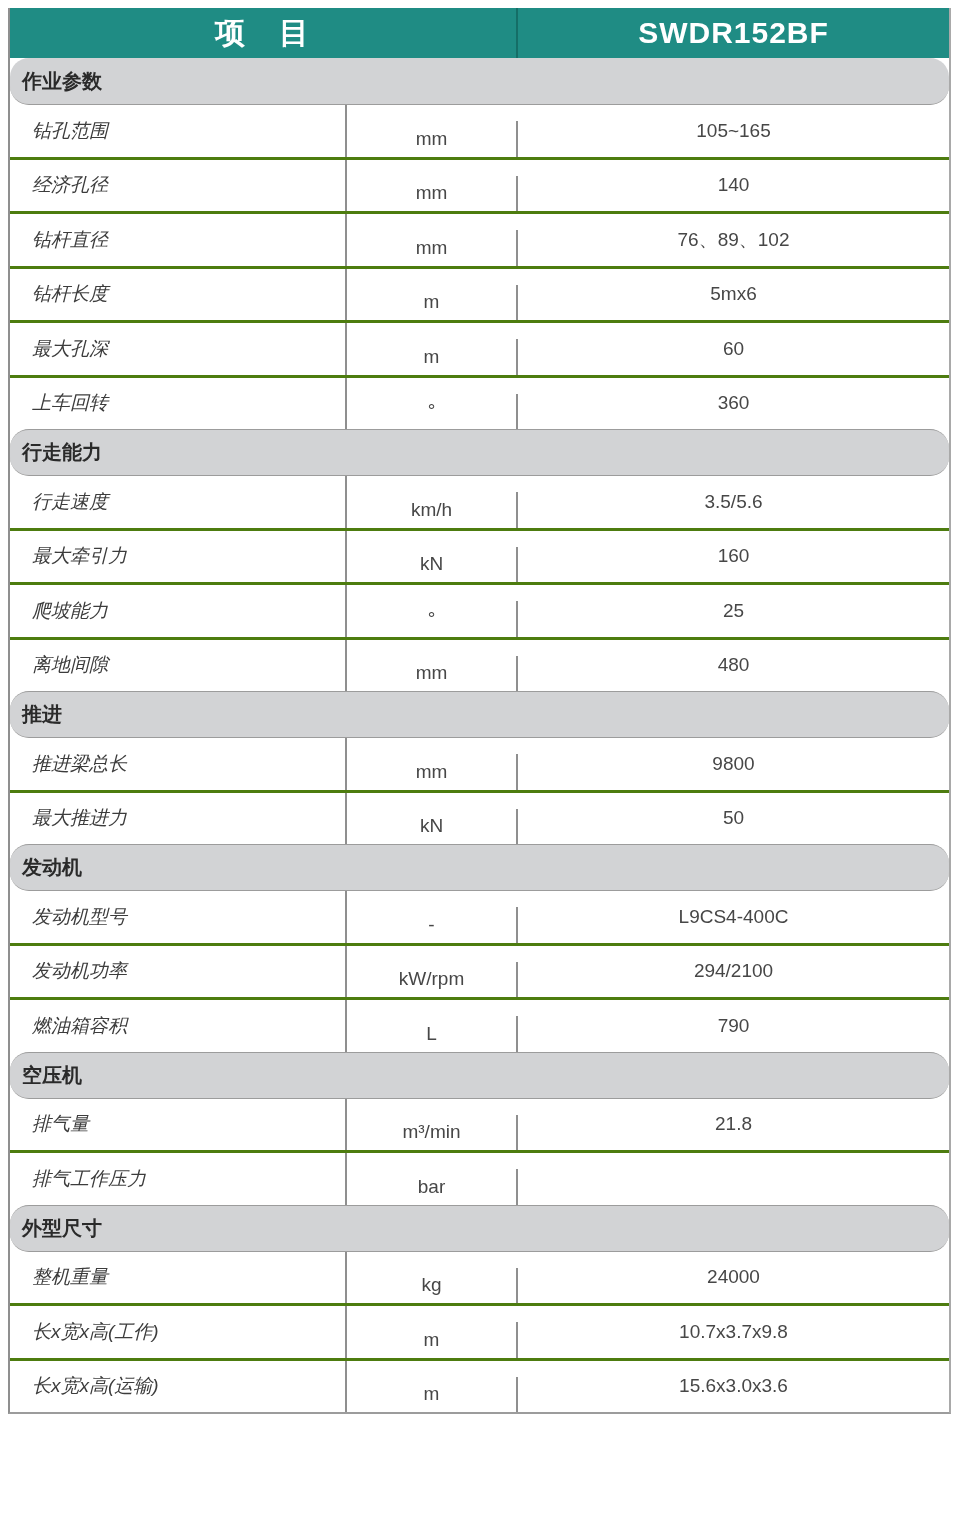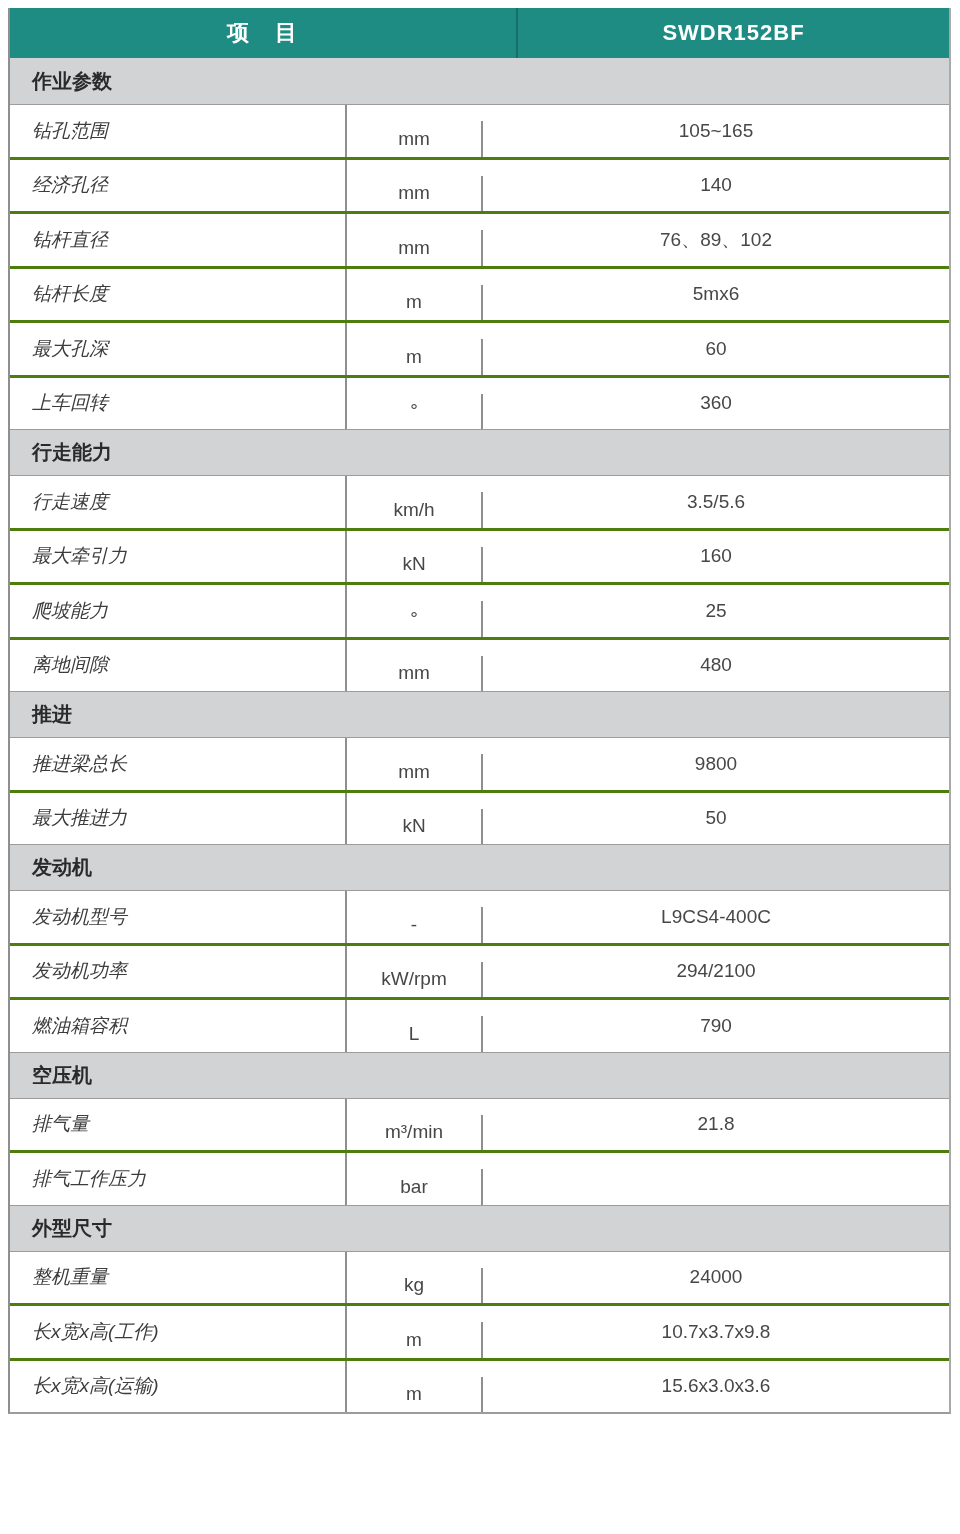--- a/index.html
+++ b/index.html
@@ -23,21 +23,21 @@
     border-right: 2px solid #a9a9a9;
     border-bottom: 2px solid #9c9c9c;
     background: #ffffff;
   }
   .thead {
     display: flex;
     height: 50px;
     background: var(--accent, #1F8C84);
     color: #ffffff;
     font-weight: bold;
-    font-size: 22px;
+    font-size: 30px;
   }
   .th {
     display: flex;
     align-items: center;
     justify-content: center;
     box-sizing: border-box;
   }
   .th-item {
     width: 508px;
     border-right: 2px solid #156e67;
@@ -46,24 +46,25 @@
   .th-model { flex: 1; letter-spacing: 1px; }
 
   .section-title {
     height: 47px;
     box-sizing: border-box;
     background: var(--sectionBg, #D2D3D5);
     border-top: 1px solid #9c9c9c;
     border-bottom: 1px solid #9c9c9c;
     display: flex;
     align-items: center;
-    padding-left: 22px;
+    padding-left: 12px;
     font-weight: bold;
     font-size: 20px;
     color: #2a2a2a;
+    border-radius: 19px;
   }
   .section:first-child .section-title { border-top: none; }
 
   .row {
     display: flex;
     height: 51.5px;
     background: #ffffff;
   }
   .row + .row { border-top: 3px solid #4d7c0f; }
   .cell {
@@ -73,21 +74,21 @@
     font-size: 19px;
   }
   .c-label {
     width: 337px;
     padding-left: 22px;
     color: #3c3c3c;
     border-right: 2px solid #8f8f8f;
     font-style: italic;
   }
   .c-unit {
-    width: 136px;
+    width: 171px;
     justify-content: center;
     color: #474747;
     border-right: 2px solid #8f8f8f;
     margin-top: 16px;
   }
   .c-value {
     flex: 1;
     justify-content: center;
     color: #474747;
   }

